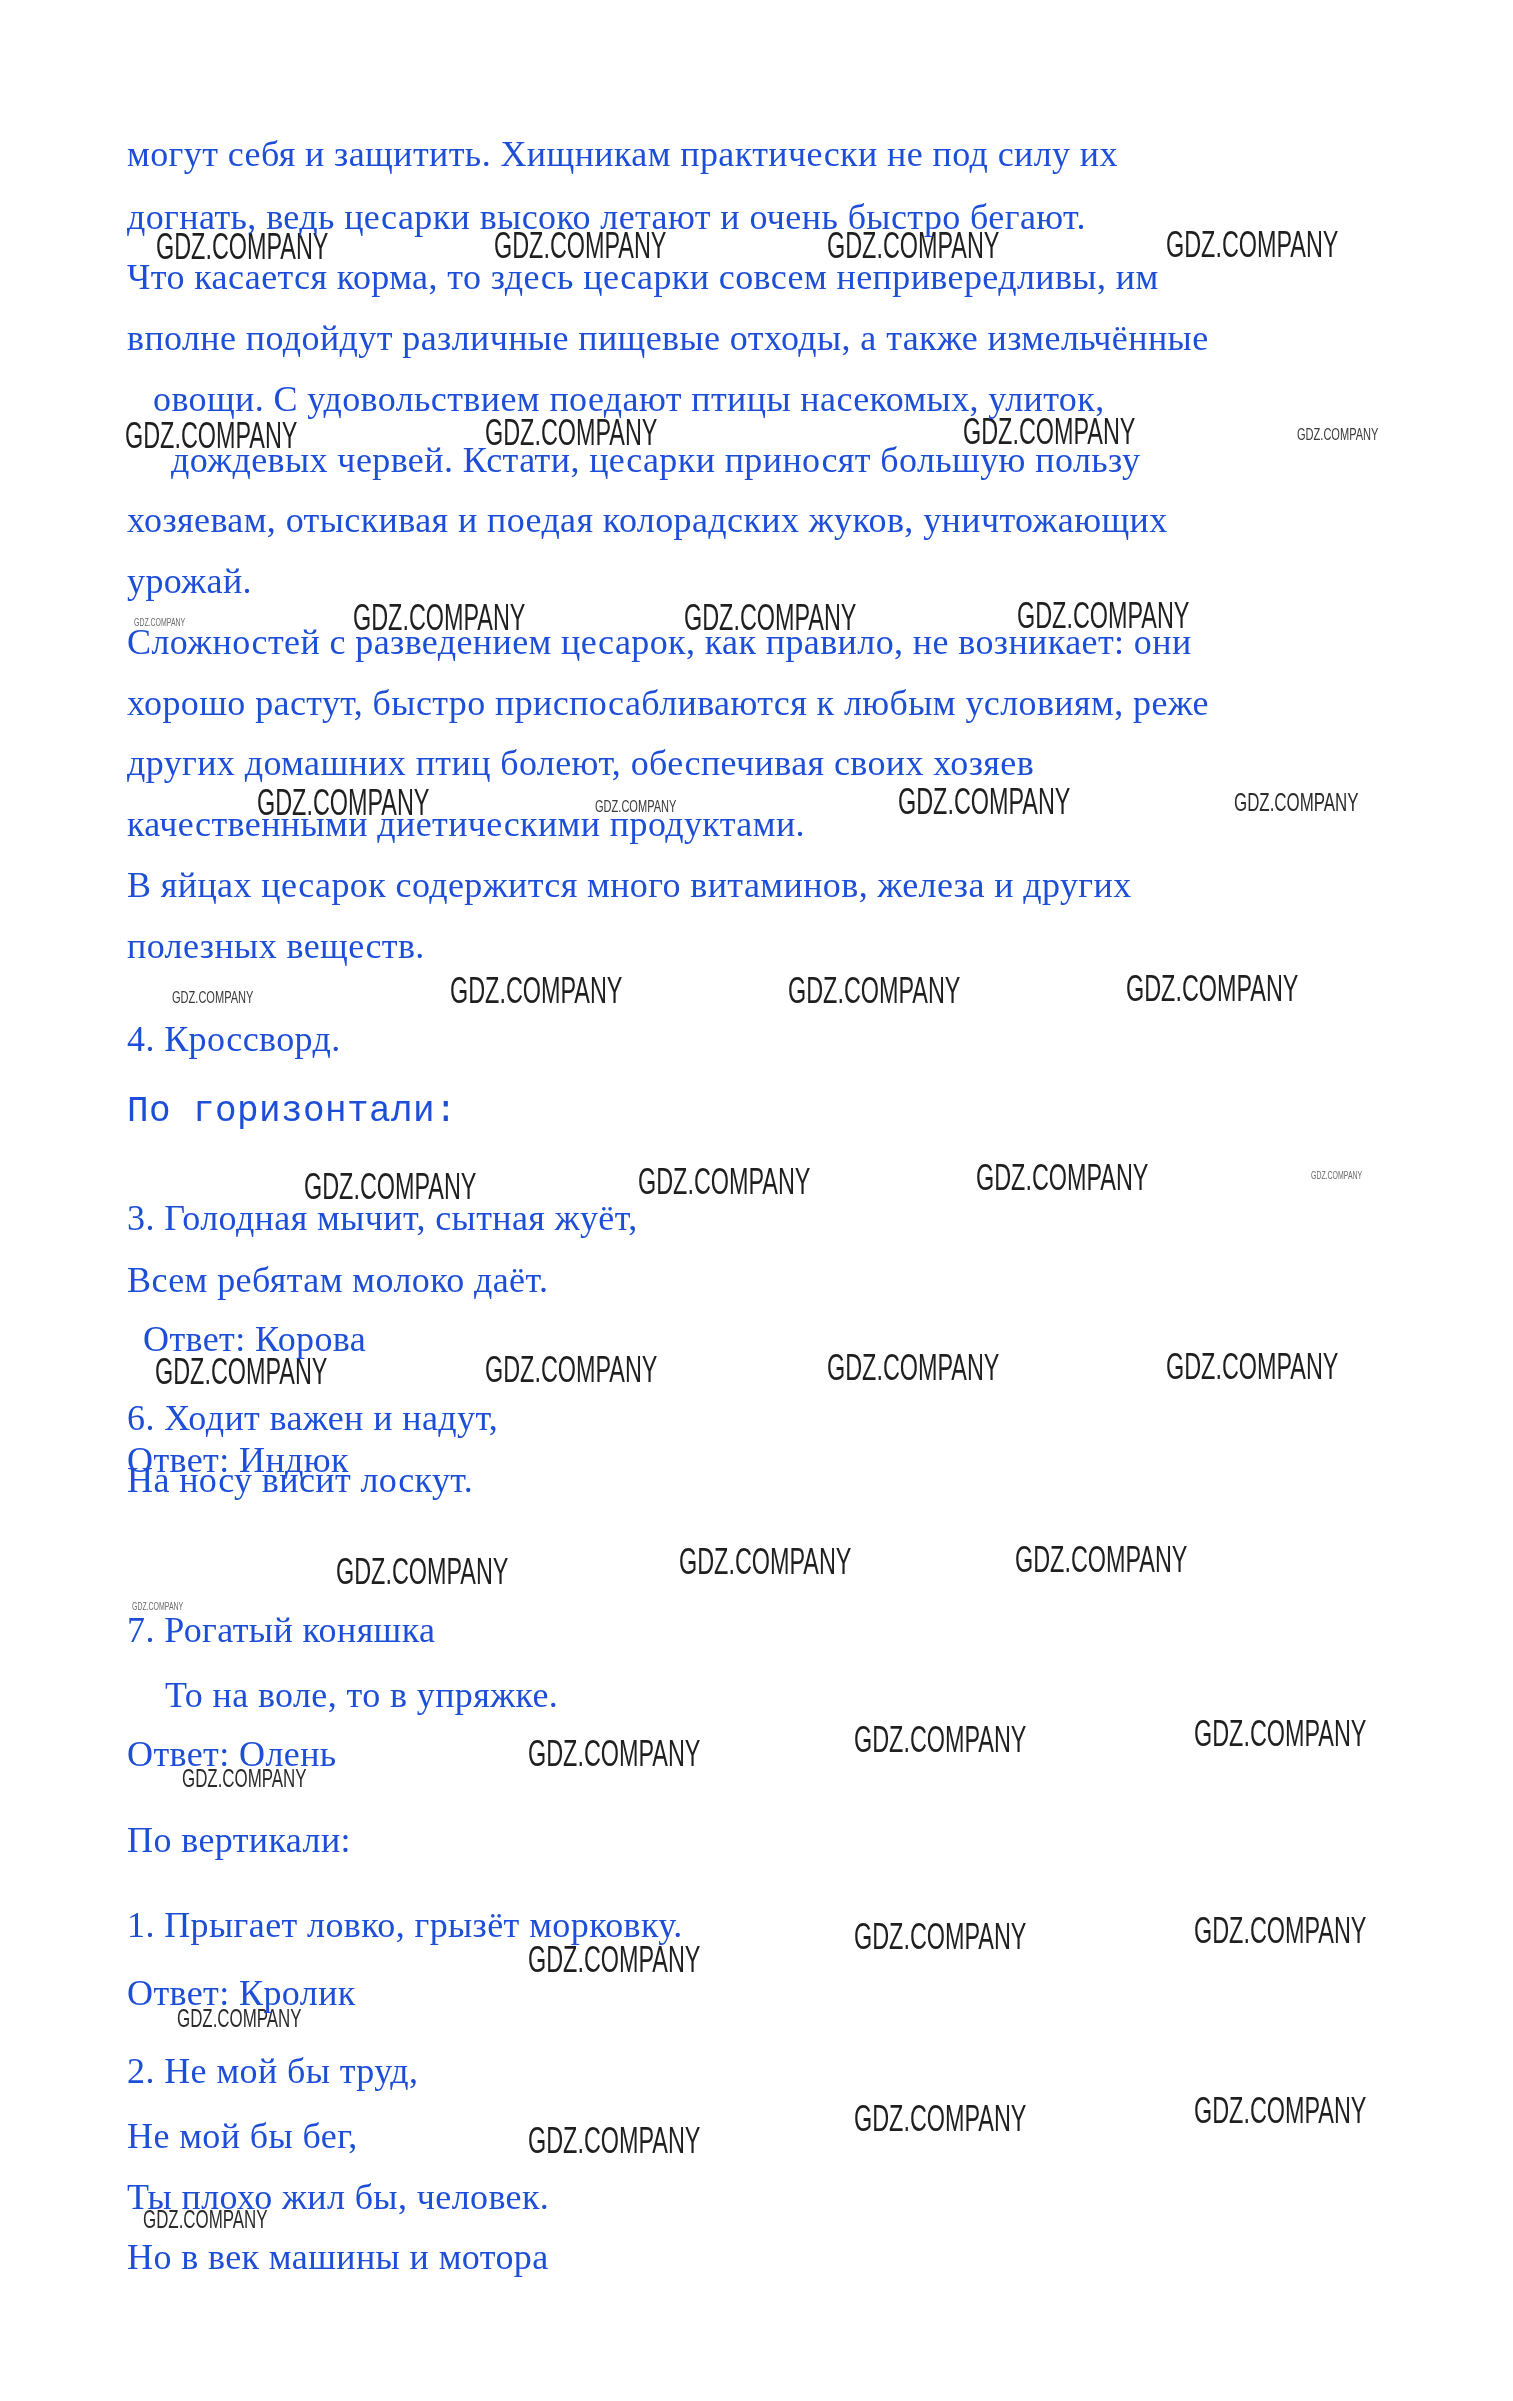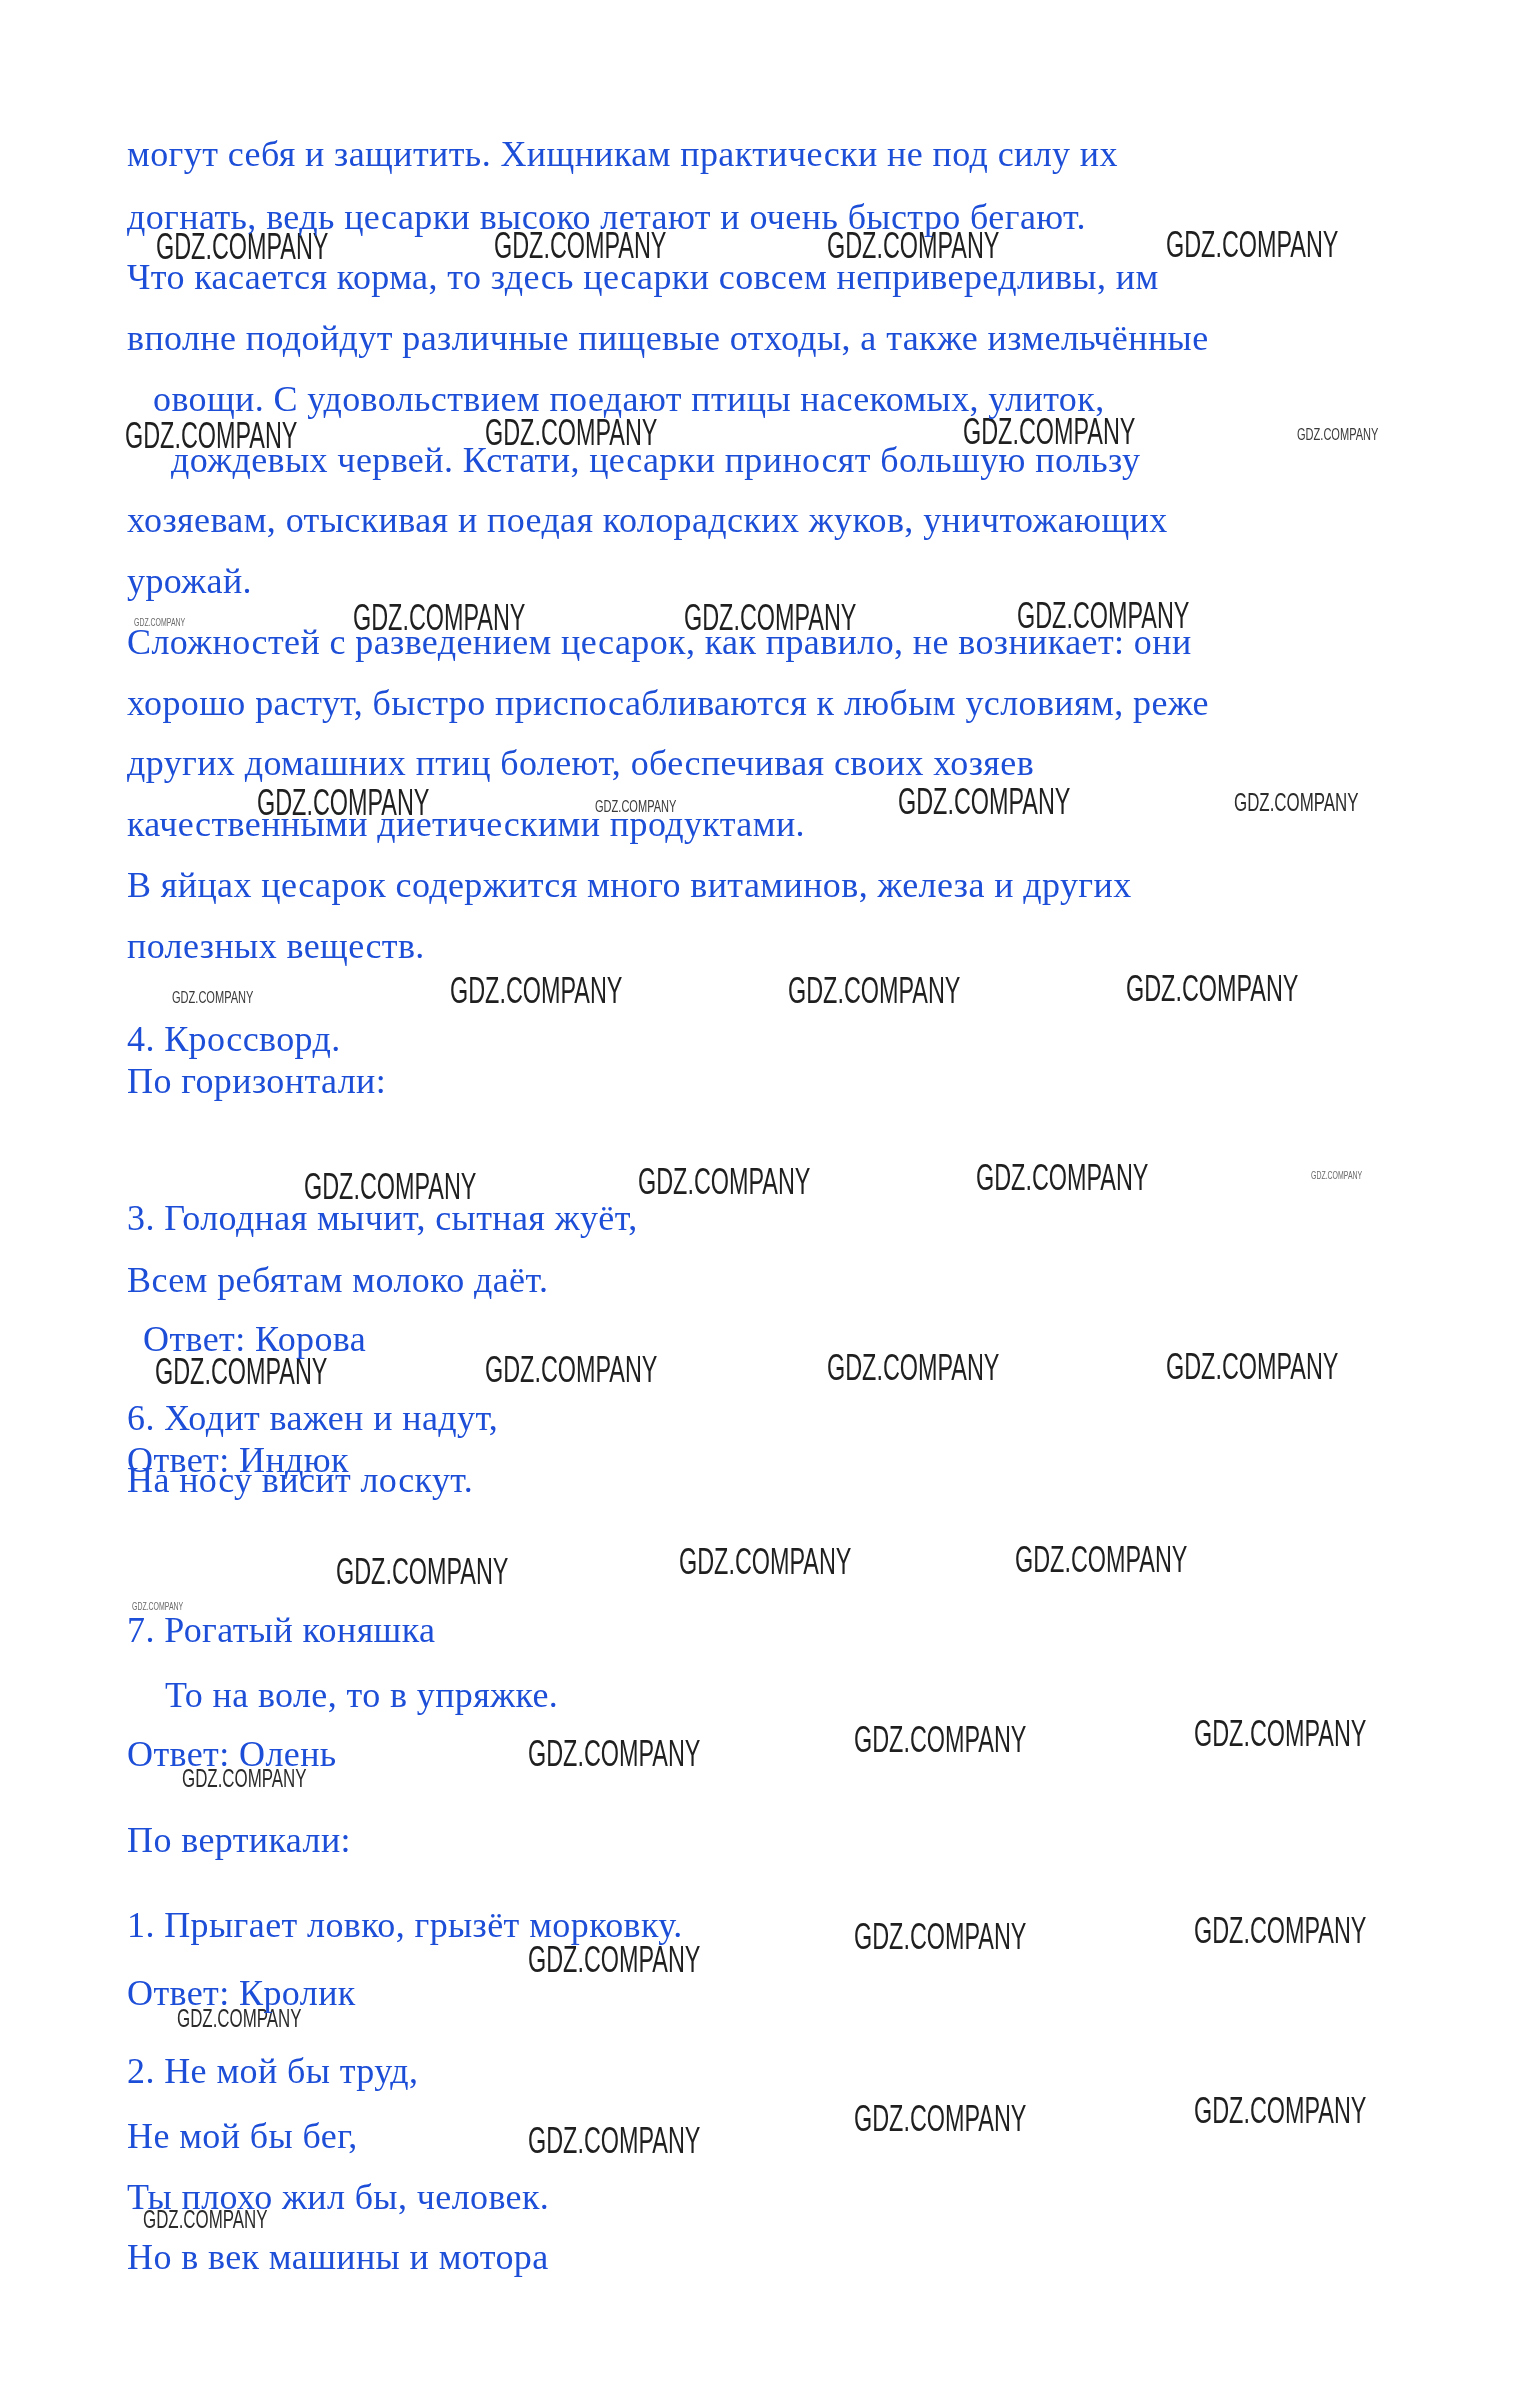--- a/index.html
+++ b/index.html
@@ -100,21 +100,21 @@
       <div class="text-line" style="top: 440px; margin-left: 44px;">дождевых червей. Кстати, цесарки приносят большую пользу</div>
       <div class="text-line" style="top: 500px;">хозяевам, отыскивая и поедая колорадских жуков, уничтожающих</div>
       <div class="text-line" style="top: 561px;">урожай.</div>
       <div class="text-line" style="top: 622px;">Сложностей с разведением цесарок, как правило, не возникает: они</div>
       <div class="text-line" style="top: 683px;">хорошо растут, быстро приспосабливаются к любым условиям, реже</div>
       <div class="text-line" style="top: 743px;">других домашних птиц болеют, обеспечивая своих хозяев</div>
       <div class="text-line" style="top: 804px;">качественными диетическими продуктами.</div>
       <div class="text-line" style="top: 865px;">В яйцах цесарок содержится много витаминов, железа и других</div>
       <div class="text-line" style="top: 926px;">полезных веществ.</div>
       <div class="text-line" style="top: 1019px;">4. Кроссворд.</div>
-      <div class="text-line" style="top: 1061px;">По горизонтали:</div>
+      <div class="text-line" style="top: 1092px; font-family: Liberation Mono, monospace;">По горизонтали:</div>
       <div class="text-line" style="top: 1198px;">3. Голодная мычит, сытная жуёт,</div>
       <div class="text-line" style="top: 1260px;">Всем ребятам молоко даёт.</div>
       <div class="text-line" style="top: 1319px; margin-left: 16px;">Ответ: Корова</div>
       <div class="text-line" style="top: 1398px;">6. Ходит важен и надут,</div>
       <div class="text-line" style="top: 1460px;">На носу висит лоскут.</div>
       <div class="text-line" style="top: 1440px;">Ответ: Индюк</div>
       <div class="text-line" style="top: 1610px;">7. Рогатый коняшка</div>
       <div class="text-line" style="top: 1675px; margin-left: 38px;">То на воле, то в упряжке.</div>
       <div class="text-line" style="top: 1734px;">Ответ: Олень</div>
       <div class="text-line" style="top: 1820px;">По вертикали:</div>

